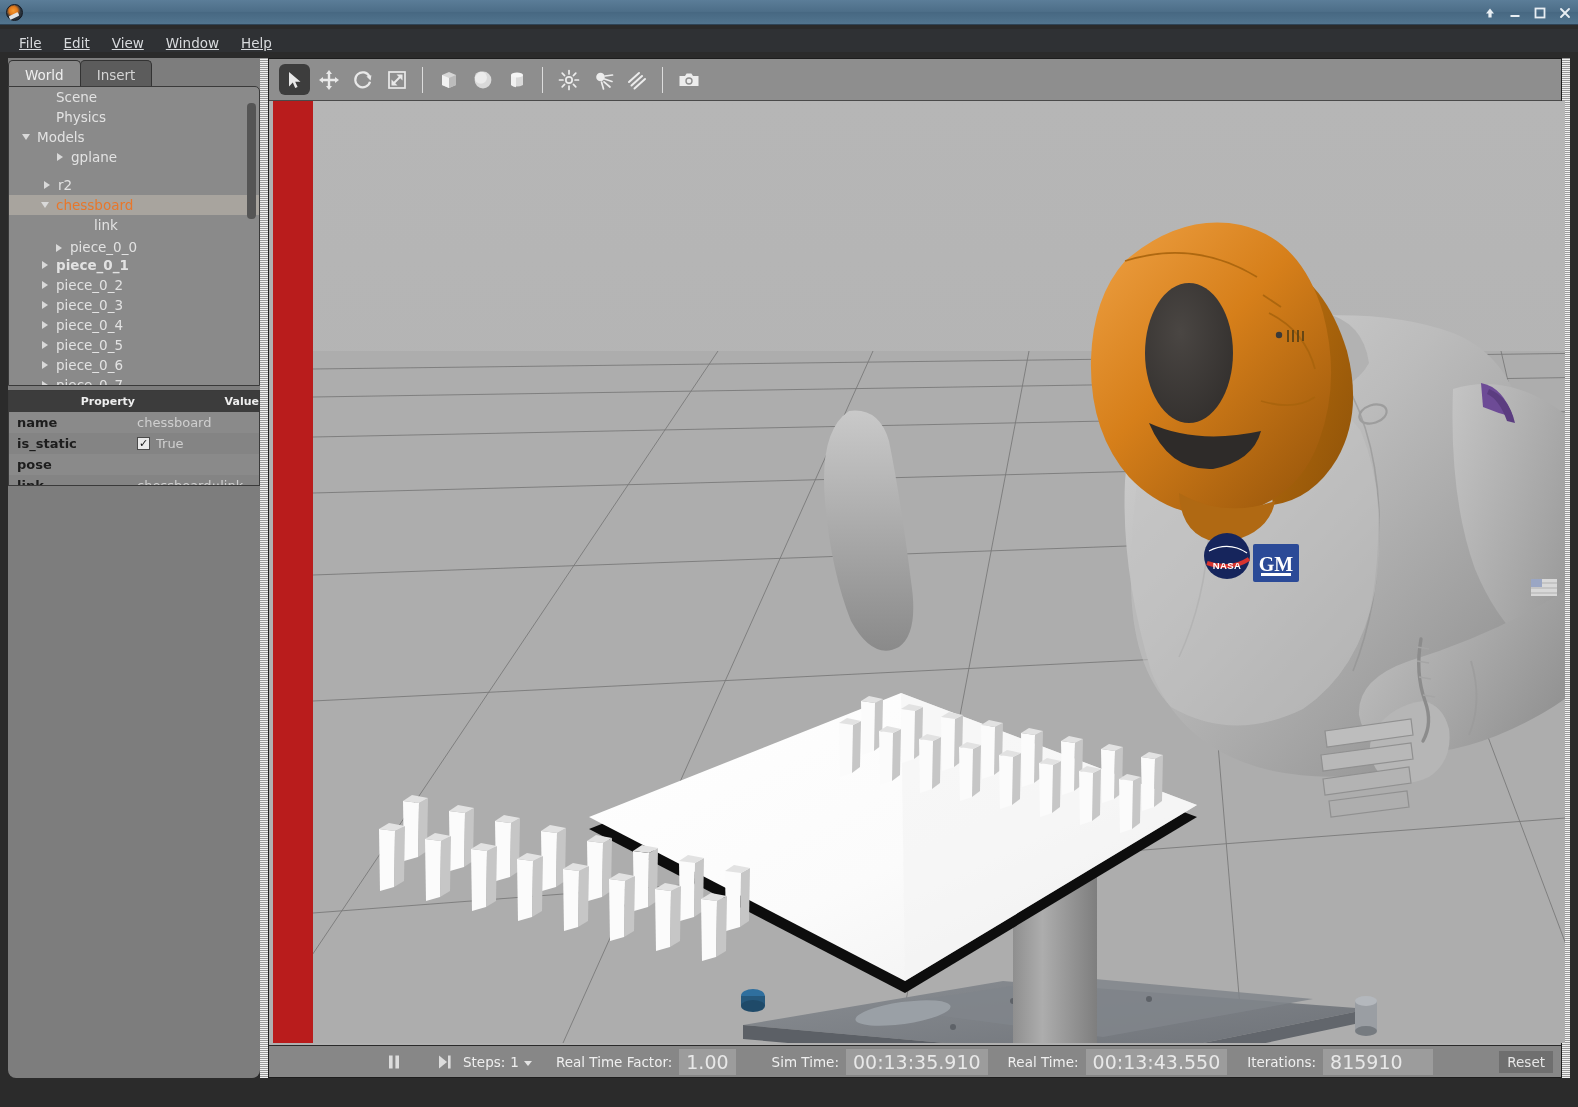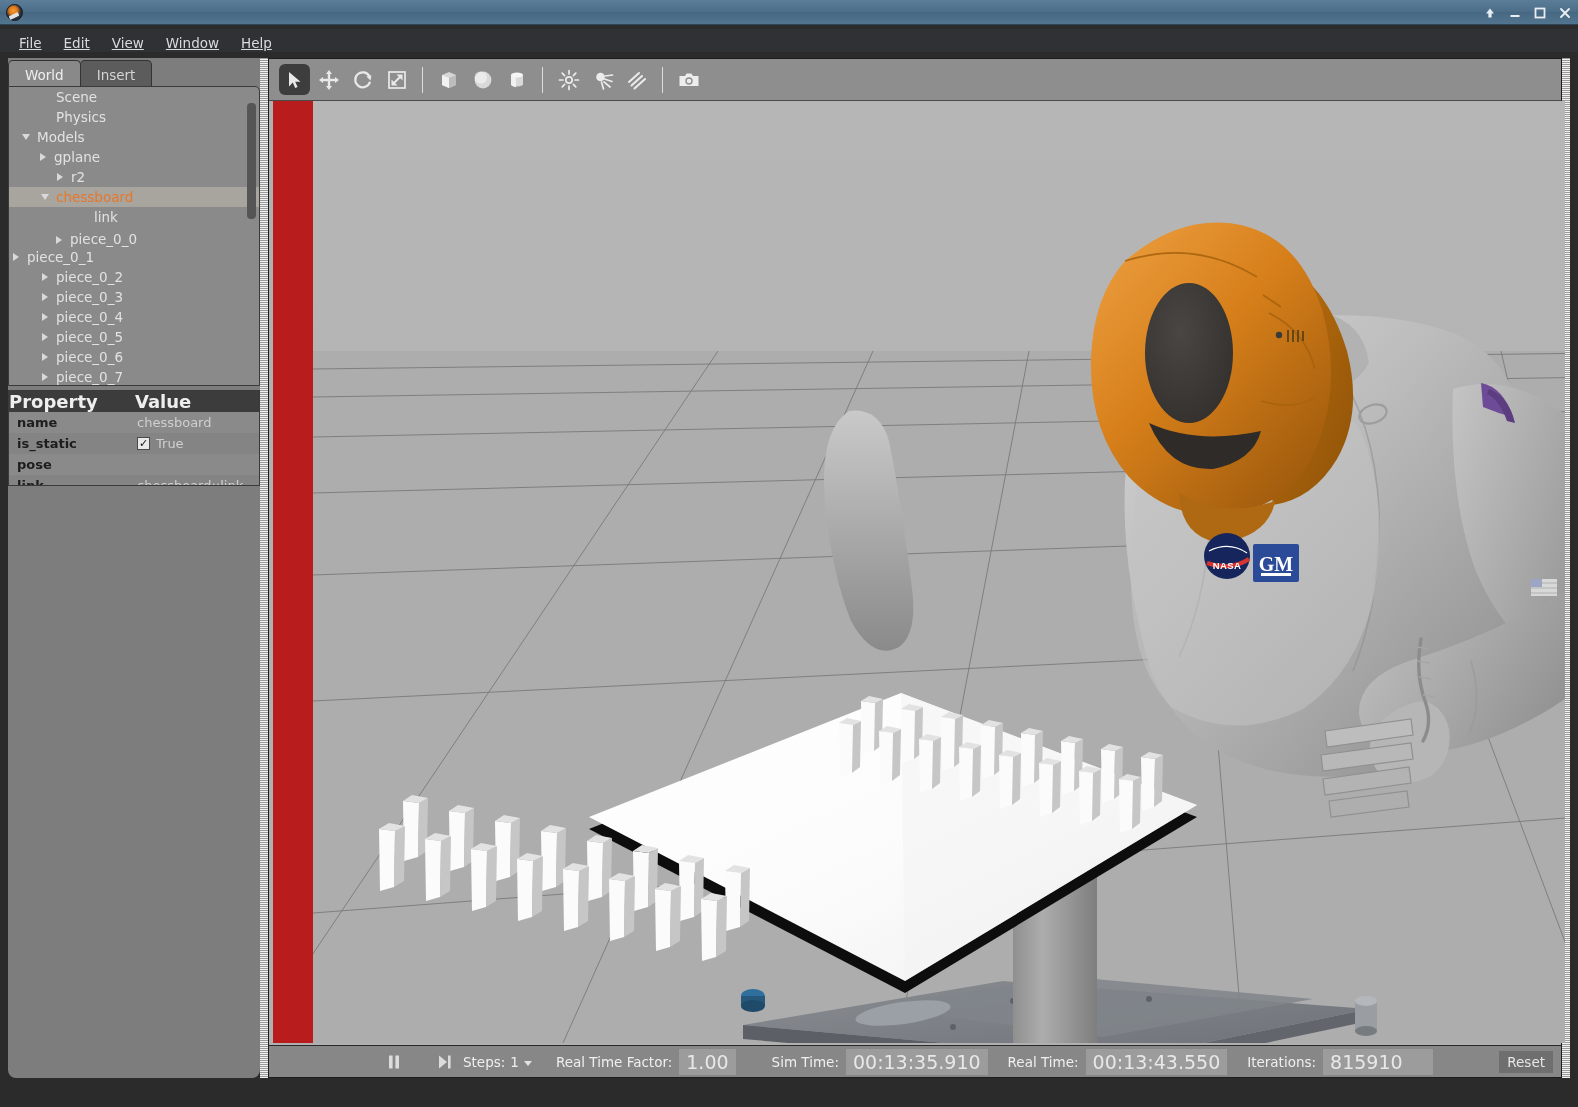--- a/index.html
+++ b/index.html
@@ -119,21 +119,21 @@
 
   
   #proptable {
     position: absolute; left: 0; top: 332px; width: 252px; height: 96px;
     border: 1px solid #3a3a3a; background: #8a8a8a; overflow: hidden;
   }
   #prophead {
     display: flex; height: 21px; background: #3c3c3c; align-items: center;
   }
   #prophead .ph {
-    font-size: 18px; font-weight: bold; color: #eee; 
+    font-size: 11px; font-weight: bold; color: #eee;  text-align: right;
   }
   .ph-prop { width: 126px; }
   .ph-val { flex: 1; }
   .prop-row { display: flex; height: 21px; align-items: center; }
   .prop-row:nth-child(odd) { background: #8a8a8a; }
   .prop-row:nth-child(even) { background: #848484; }
   .pr-key {
     width: 126px; font-size: 13px; font-weight: bold; color: #1d1d1d;
     padding-left: 8px; display: flex; align-items: flex-end;
   }
@@ -278,27 +278,27 @@
           <div class="tree-row" style="padding-left: 29px;">
             <span class="tw none"></span>
             <span class="tree-label">Physics</span>
           </div>
           <div class="tree-row" style="padding-left: 10px;">
             <span class="tw">
               <i class="arrow-d"></i>
             </span>
             <span class="tree-label">Models</span>
           </div>
-          <div class="tree-row" style="padding-left: 27px; text-align: right;">
+          <div class="tree-row" style="padding-left: 44px; text-align: right;">
             <span class="tw">
               <i class="arrow-r"></i>
             </span>
             <span class="tree-label">gplane</span>
           </div>
-          <div class="tree-row" style="padding-left: 44px;">
+          <div class="tree-row" style="padding-left: 31px; margin-top: 8px;">
             <span class="tw">
               <i class="arrow-r"></i>
             </span>
             <span class="tree-label">r2</span>
           </div>
           <div class="tree-row selected" style="padding-left: 29px;">
             <span class="tw">
               <i class="arrow-d"></i>
             </span>
             <span class="tree-label">chessboard</span>
@@ -306,21 +306,21 @@
           <div class="tree-row" style="padding-left: 67px;">
             <span class="tw none"></span>
             <span class="tree-label">link</span>
           </div>
           <div class="tree-row" style="padding-left: 43px; align-items: flex-end;">
             <span class="tw">
               <i class="arrow-r"></i>
             </span>
             <span class="tree-label">piece_0_0</span>
           </div>
-          <div class="tree-row" style="">
+          <div class="tree-row" style="padding-left: 29px; font-weight: bold;">
             <span class="tw">
               <i class="arrow-r"></i>
             </span>
             <span class="tree-label">piece_0_1</span>
           </div>
           <div class="tree-row" style="padding-left: 29px;">
             <span class="tw">
               <i class="arrow-r"></i>
             </span>
             <span class="tree-label">piece_0_2</span>

